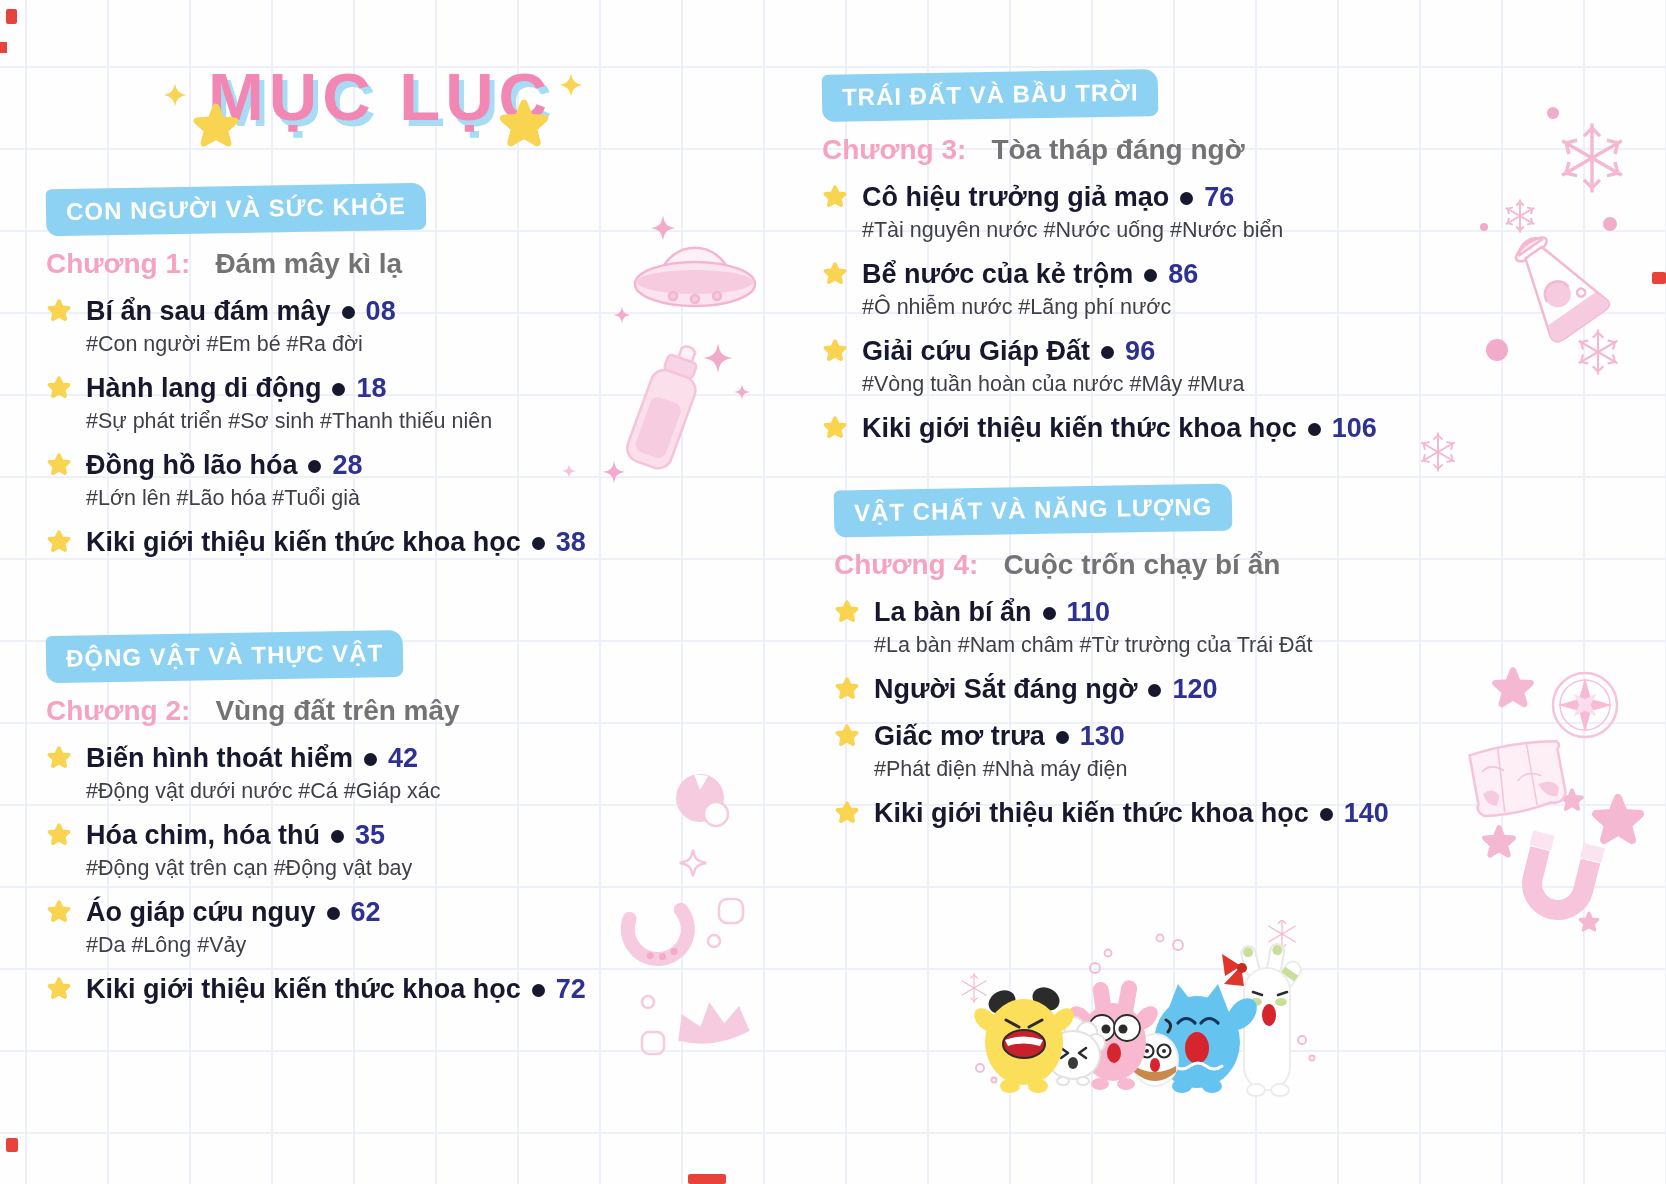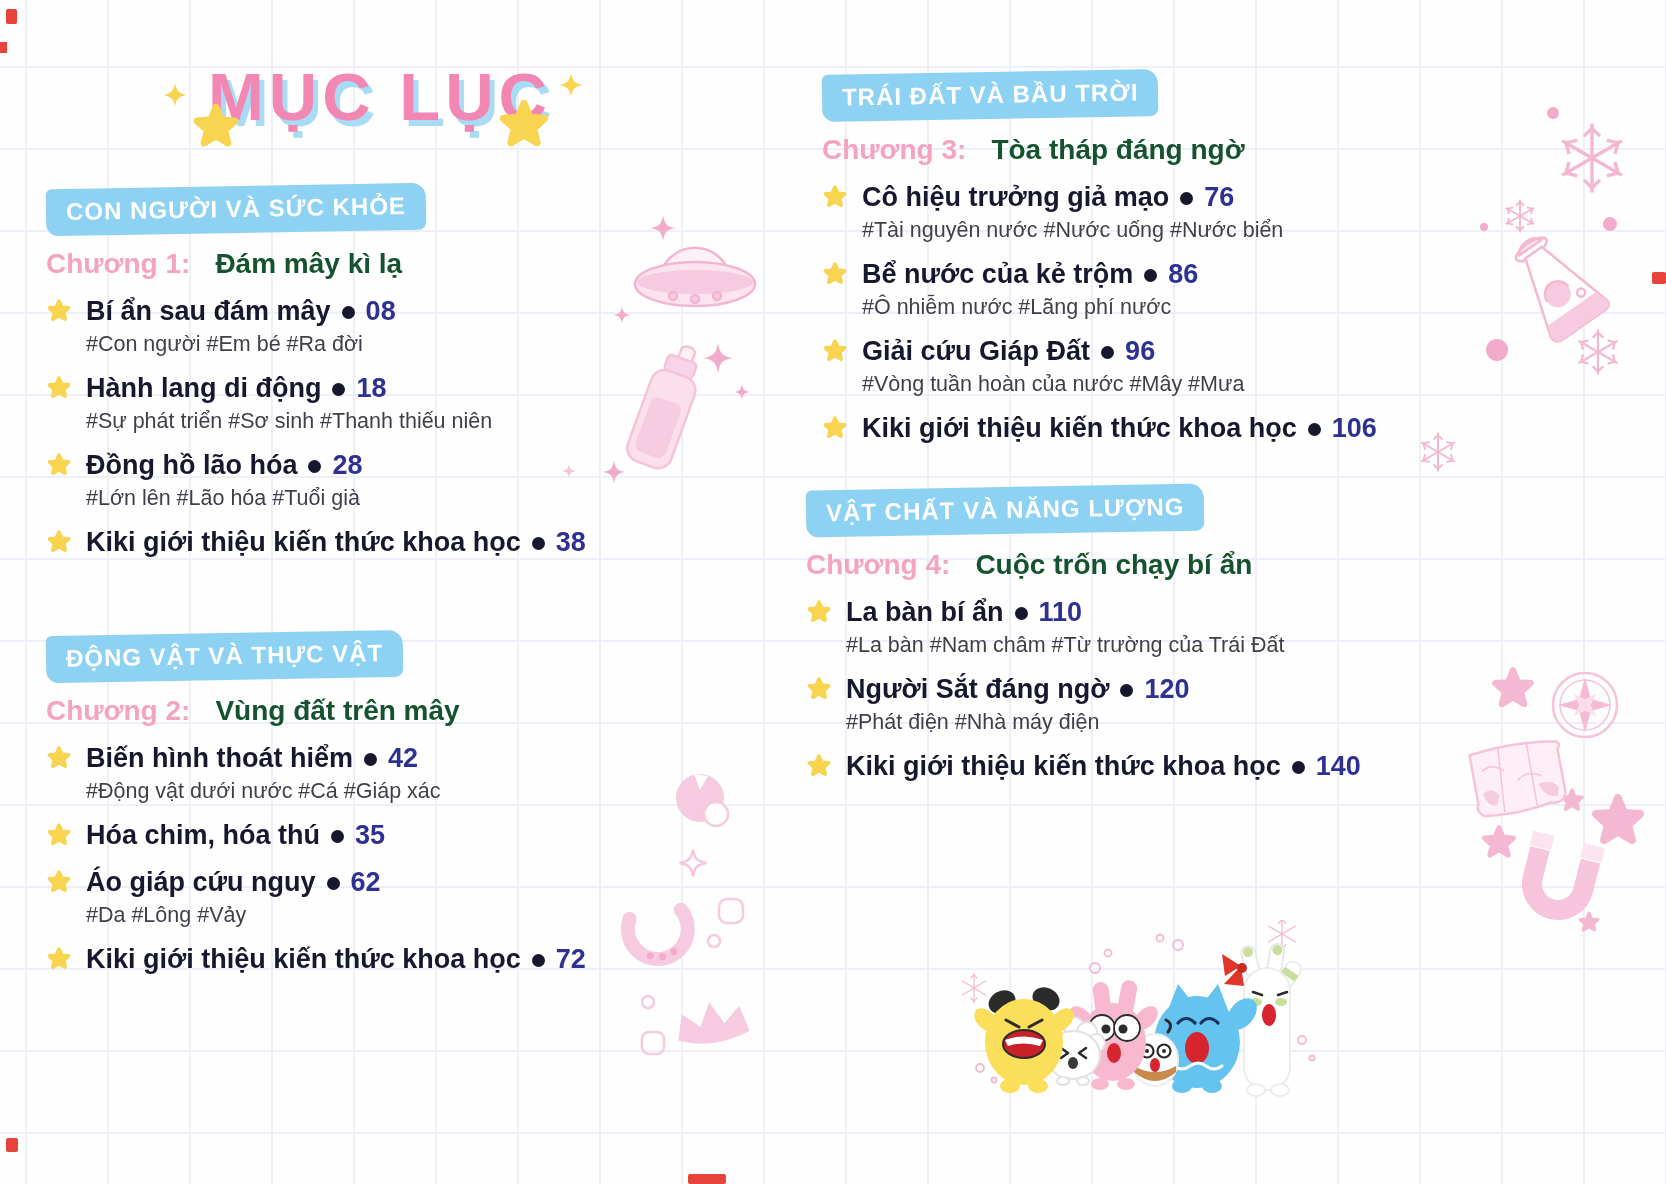--- a/index.html
+++ b/index.html
@@ -34,21 +34,21 @@
   .section-header{
     display:inline-block;
     background:#8DD2F2;color:#FFFFFF;
     font-size:24px;font-weight:bold;letter-spacing:1px;
     padding:9px 20px 10px 20px;
     border-radius:6px 14px 8px 12px;
     transform:rotate(-1deg);
   }
   .chapter-line{margin-top:15px;font-size:28px;font-weight:bold;}
   .ch-label{color:#F5A3C0;margin-right:25px;}
-  .ch-title{color:#14532d;}
+  .ch-title{color:#737373;}
   .item-line{margin-top:16px;font-size:27px;font-weight:bold;color:#17172E;white-space:nowrap;}
   .star{width:26px;height:26px;vertical-align:-4px;margin-right:14px;}
   .dot{display:inline-block;width:13px;height:13px;border-radius:50%;background:#17172E;margin:0 11px 0 11px;vertical-align:1px;}
   .pagenum{color:#2E3192;margin-top:47px;}
   .tag-line{margin:5px 0 0 40px;font-size:21.5px;color:#3F3F48;white-space:nowrap;}
 
   
   .mark{position:absolute;background:#E8433A;z-index:3;}
   .m-tl{left:6px;top:9px;width:11px;height:15px;border-radius:2px;}
   .m-l2{left:0;top:42px;width:7px;height:11px;}
@@ -221,20 +221,21 @@
       <svg class="star" viewBox="0 0 24 24">
           <path d="M12 3 L14.6 8.6 L20.8 9.2 L16.2 13.4 L17.6 19.4 L12 16.2 L6.4 19.4 L7.8 13.4 L3.2 9.2 L9.4 8.6 Z" fill="#F8D450" stroke="#F8D450" stroke-width="3.5" stroke-linejoin="round"></path>
         </svg><span>Biến hình thoát hiểm</span><span class="dot"></span><span class="pagenum">42</span>
     </div>
     <div class="tag-line">#Động vật dưới nước #Cá #Giáp xác</div>
     <div class="item-line">
       <svg class="star" viewBox="0 0 24 24">
           <path d="M12 3 L14.6 8.6 L20.8 9.2 L16.2 13.4 L17.6 19.4 L12 16.2 L6.4 19.4 L7.8 13.4 L3.2 9.2 L9.4 8.6 Z" fill="#F8D450" stroke="#F8D450" stroke-width="3.5" stroke-linejoin="round"></path>
         </svg><span>Hóa chim, hóa thú</span><span class="dot"></span><span class="pagenum">35</span>
     </div>
+    <div class="tag-line">#Động vật trên cạn #Động vật bay</div>
     <div class="item-line">
       <svg class="star" viewBox="0 0 24 24">
           <path d="M12 3 L14.6 8.6 L20.8 9.2 L16.2 13.4 L17.6 19.4 L12 16.2 L6.4 19.4 L7.8 13.4 L3.2 9.2 L9.4 8.6 Z" fill="#F8D450" stroke="#F8D450" stroke-width="3.5" stroke-linejoin="round"></path>
         </svg><span>Áo giáp cứu nguy</span><span class="dot"></span><span class="pagenum">62</span>
     </div>
     <div class="tag-line">#Da #Lông #Vảy</div>
     <div class="item-line">
       <svg class="star" viewBox="0 0 24 24">
           <path d="M12 3 L14.6 8.6 L20.8 9.2 L16.2 13.4 L17.6 19.4 L12 16.2 L6.4 19.4 L7.8 13.4 L3.2 9.2 L9.4 8.6 Z" fill="#F8D450" stroke="#F8D450" stroke-width="3.5" stroke-linejoin="round"></path>
         </svg><span>Kiki giới thiệu kiến thức khoa học</span><span class="dot"></span><span class="pagenum">72</span>
@@ -264,35 +265,40 @@
         </svg><span>Giải cứu Giáp Đất</span><span class="dot"></span><span class="pagenum">96</span>
     </div>
     <div class="tag-line">#Vòng tuần hoàn của nước #Mây #Mưa</div>
     <div class="item-line">
       <svg class="star" viewBox="0 0 24 24">
           <path d="M12 3 L14.6 8.6 L20.8 9.2 L16.2 13.4 L17.6 19.4 L12 16.2 L6.4 19.4 L7.8 13.4 L3.2 9.2 L9.4 8.6 Z" fill="#F8D450" stroke="#F8D450" stroke-width="3.5" stroke-linejoin="round"></path>
         </svg><span>Kiki giới thiệu kiến thức khoa học</span><span class="dot"></span><span class="pagenum">106</span>
     </div>
   </section>
 
-  <section class="toc-section" style="left:806px;top:487px">
+  <section class="toc-section" style="left:834px;top:487px">
     <div class="section-header"><span>VẬT CHẤT VÀ NĂNG LƯỢNG</span></div>
     <div class="chapter-line">
       <span class="ch-label">Chương 4:</span><span class="ch-title">Cuộc trốn chạy bí ẩn</span>
     </div>
     <div class="item-line">
       <svg class="star" viewBox="0 0 24 24">
           <path d="M12 3 L14.6 8.6 L20.8 9.2 L16.2 13.4 L17.6 19.4 L12 16.2 L6.4 19.4 L7.8 13.4 L3.2 9.2 L9.4 8.6 Z" fill="#F8D450" stroke="#F8D450" stroke-width="3.5" stroke-linejoin="round"></path>
         </svg><span>La bàn bí ẩn</span><span class="dot"></span><span class="pagenum">110</span>
     </div>
     <div class="tag-line">#La bàn #Nam châm #Từ trường của Trái Đất</div>
     <div class="item-line">
       <svg class="star" viewBox="0 0 24 24">
           <path d="M12 3 L14.6 8.6 L20.8 9.2 L16.2 13.4 L17.6 19.4 L12 16.2 L6.4 19.4 L7.8 13.4 L3.2 9.2 L9.4 8.6 Z" fill="#F8D450" stroke="#F8D450" stroke-width="3.5" stroke-linejoin="round"></path>
         </svg><span>Người Sắt đáng ngờ</span><span class="dot"></span><span class="pagenum">120</span>
+    </div>
+    <div class="item-line">
+      <svg class="star" viewBox="0 0 24 24">
+          <path d="M12 3 L14.6 8.6 L20.8 9.2 L16.2 13.4 L17.6 19.4 L12 16.2 L6.4 19.4 L7.8 13.4 L3.2 9.2 L9.4 8.6 Z" fill="#F8D450" stroke="#F8D450" stroke-width="3.5" stroke-linejoin="round"></path>
+        </svg><span>Giấc mơ trưa</span><span class="dot"></span><span class="pagenum">130</span>
     </div>
     <div class="tag-line">#Phát điện #Nhà máy điện</div>
     <div class="item-line">
       <svg class="star" viewBox="0 0 24 24">
           <path d="M12 3 L14.6 8.6 L20.8 9.2 L16.2 13.4 L17.6 19.4 L12 16.2 L6.4 19.4 L7.8 13.4 L3.2 9.2 L9.4 8.6 Z" fill="#F8D450" stroke="#F8D450" stroke-width="3.5" stroke-linejoin="round"></path>
         </svg><span>Kiki giới thiệu kiến thức khoa học</span><span class="dot"></span><span class="pagenum">140</span>
     </div>
   </section>
 
   <svg style="position:absolute;left:950px;top:920px" width="380" height="190" viewBox="0 0 380 190">

